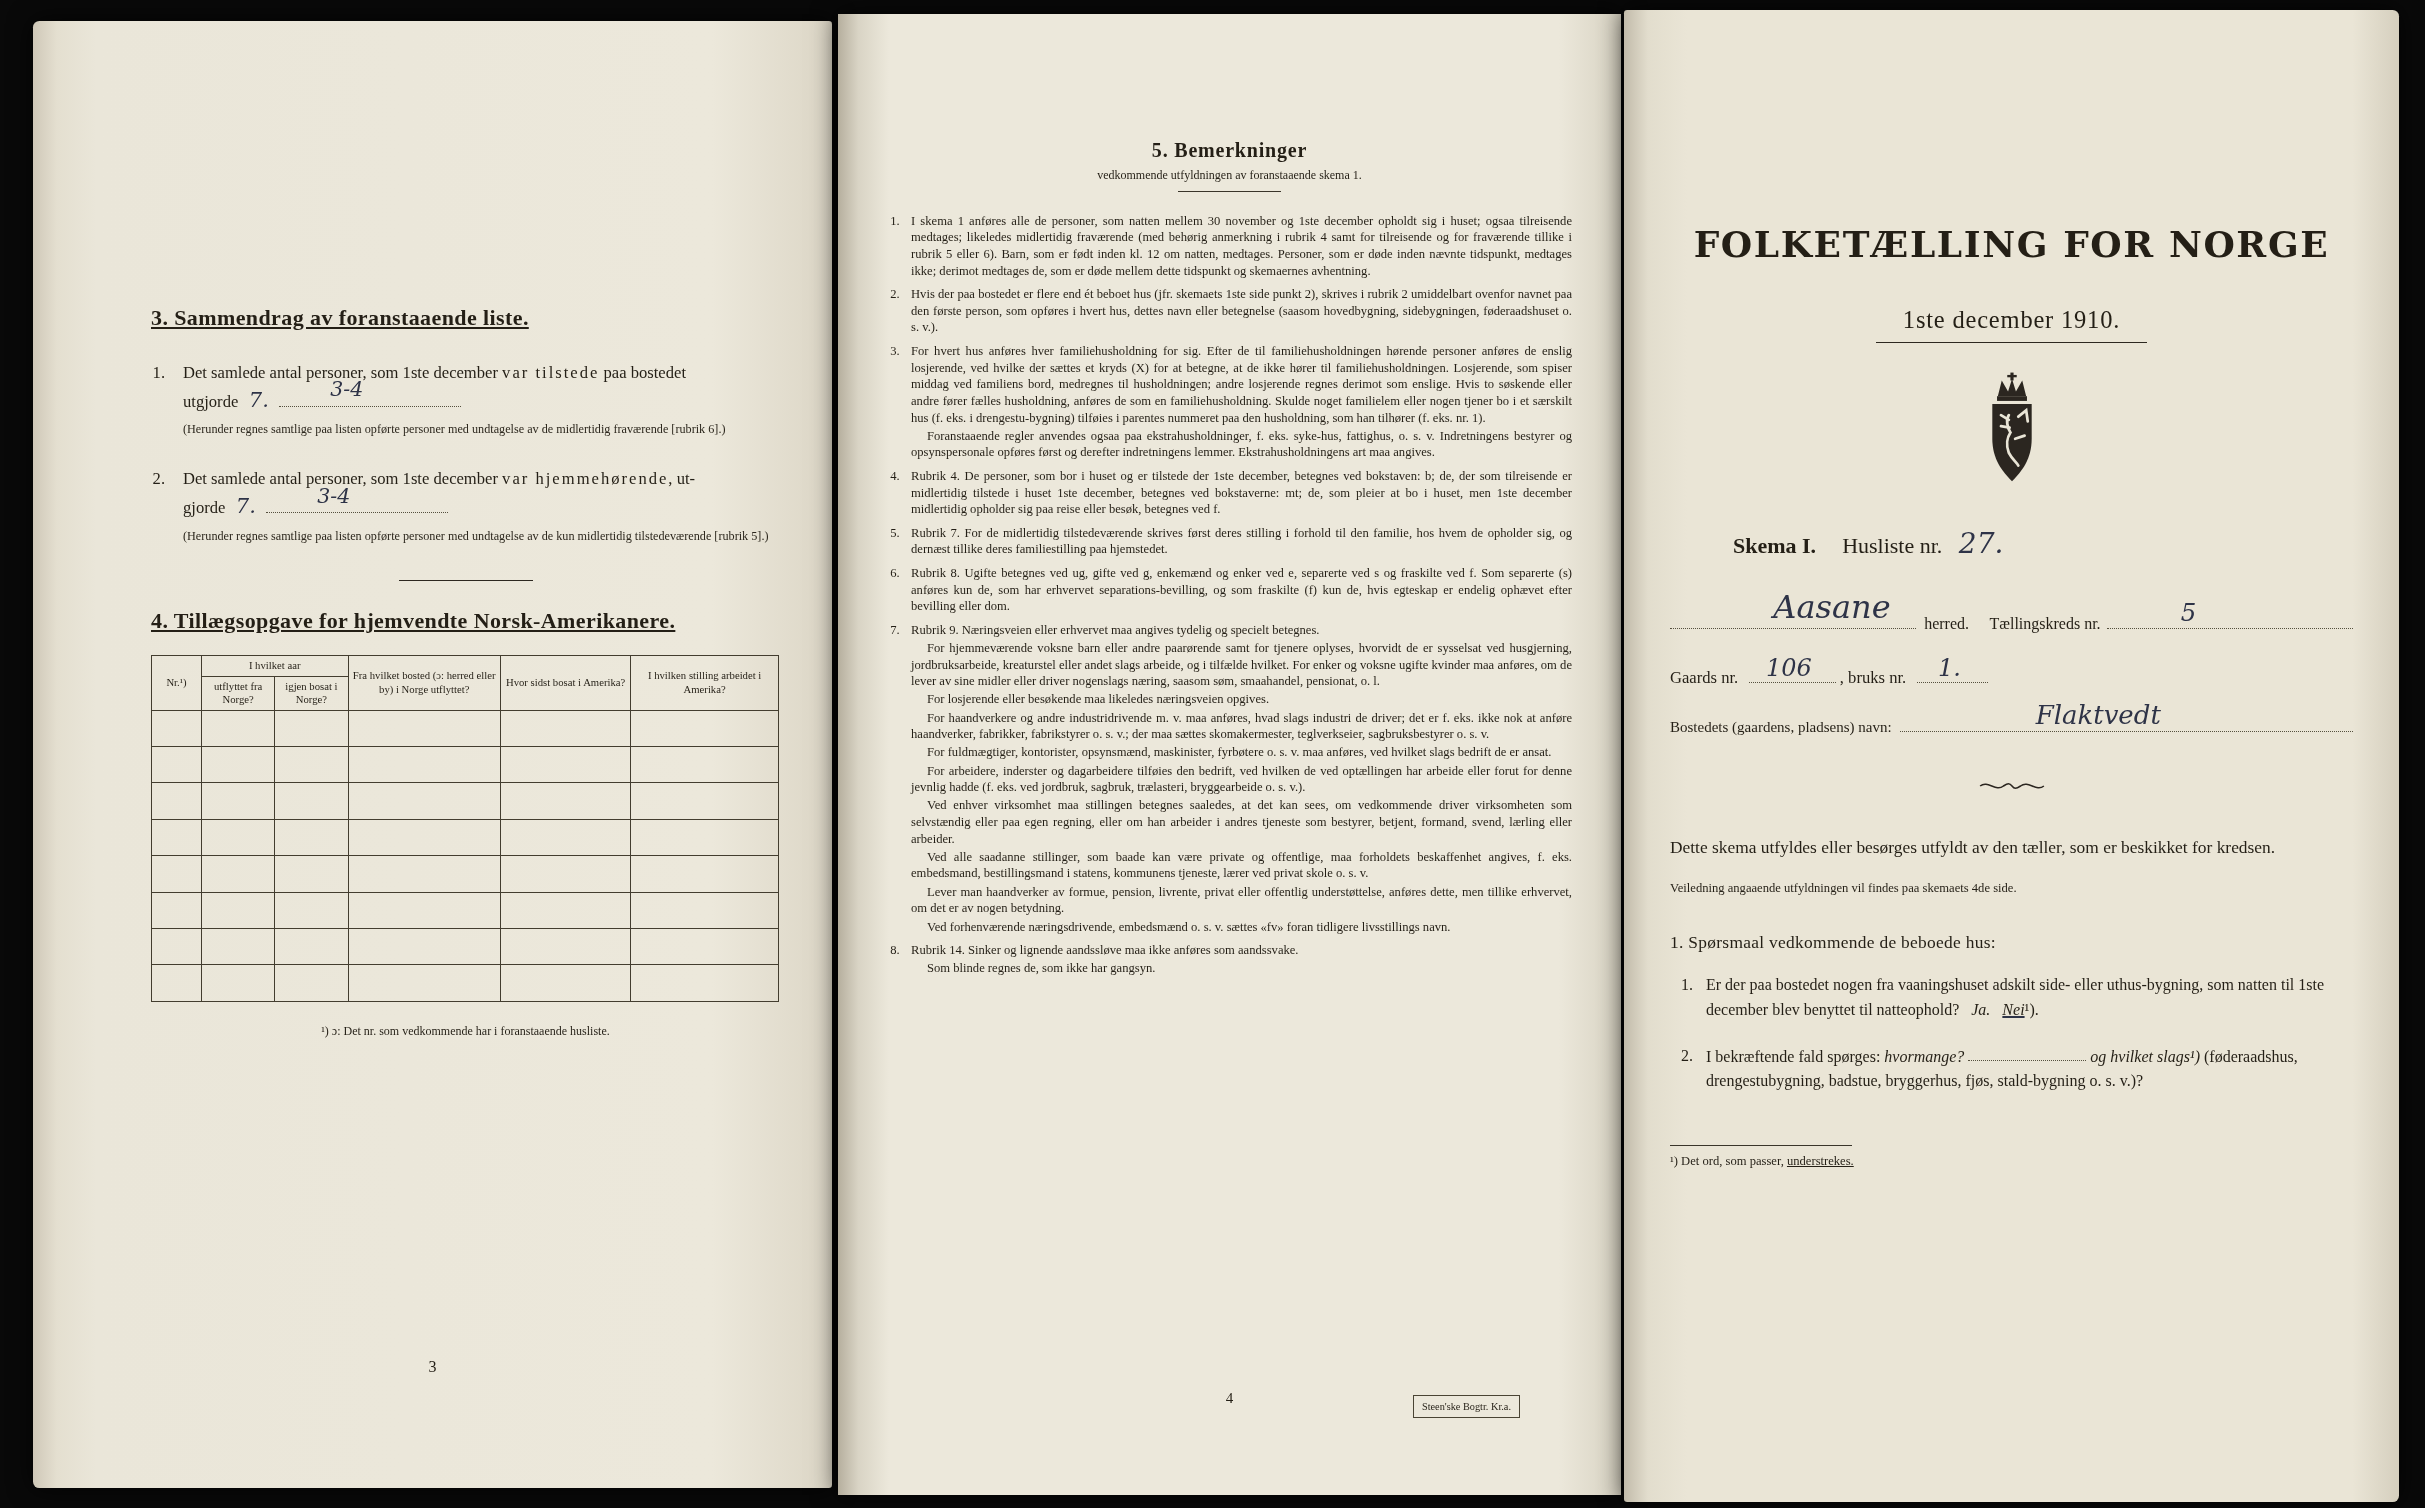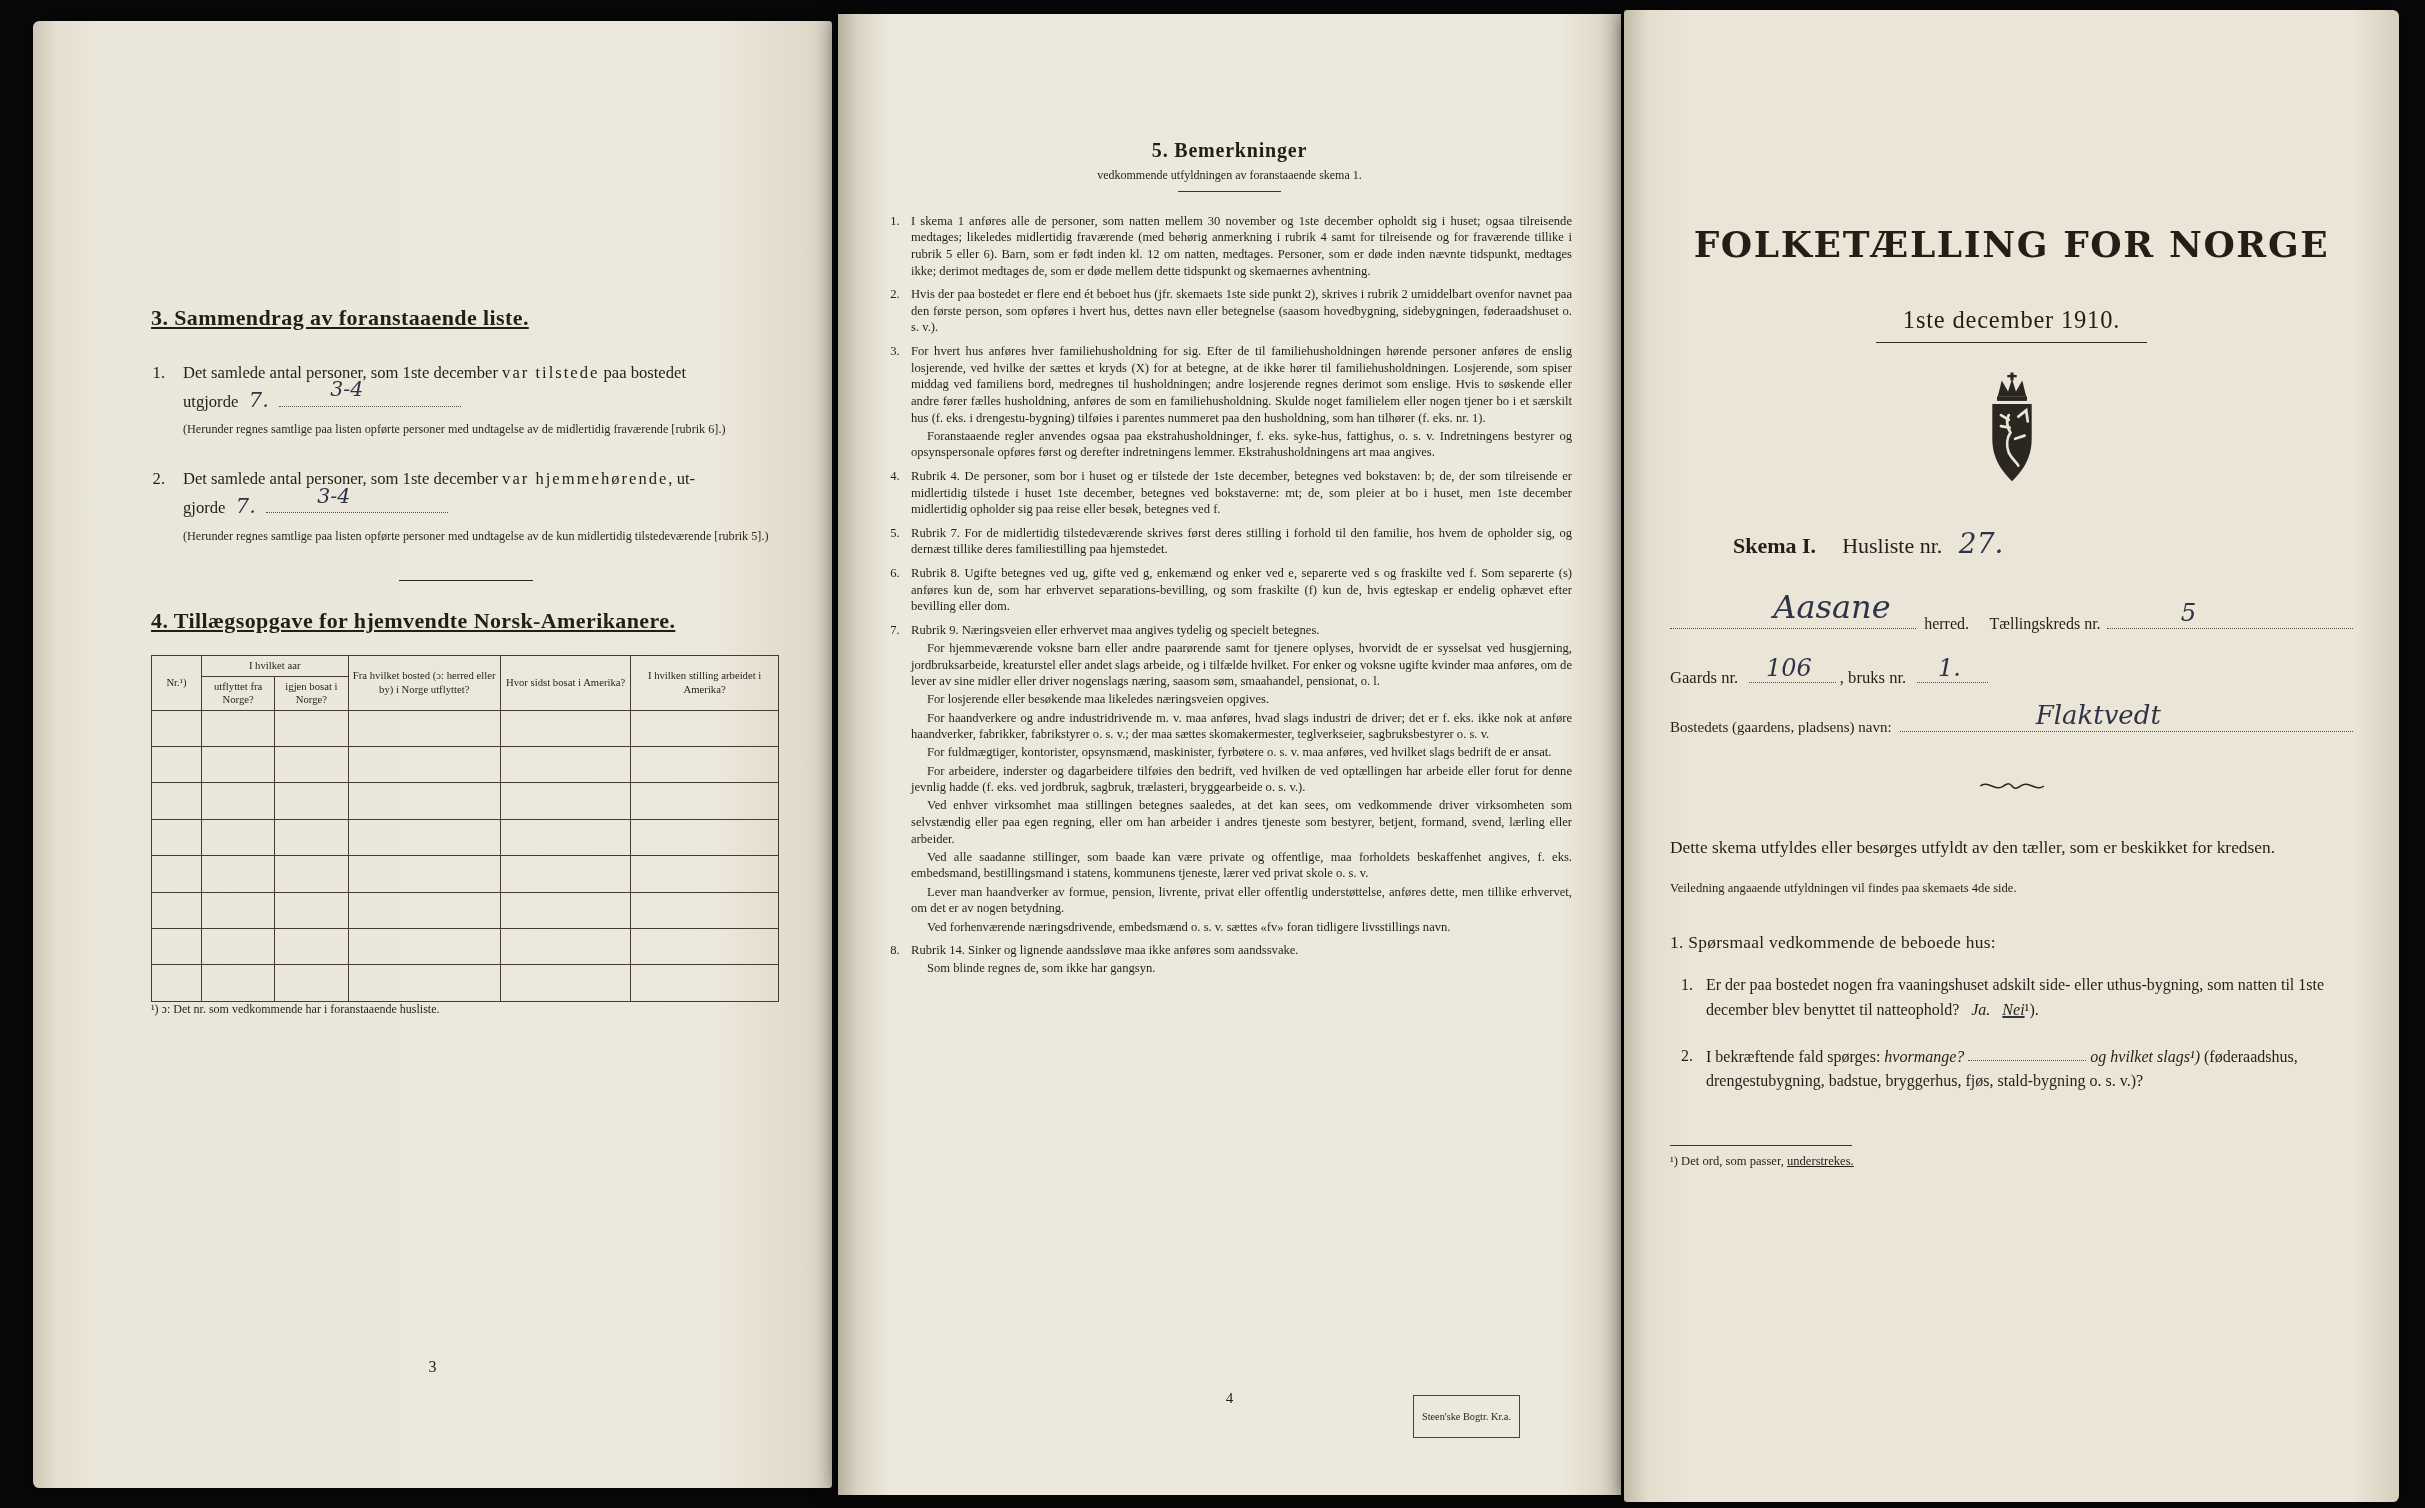--- a/index.html
+++ b/index.html
@@ -18,37 +18,37 @@
   .hand{font-family:"DejaVu Serif",serif;font-style:italic;color:#2e3347;}
   .hand-inline{font-size:21px;margin:0 6.3px;}
   .hand-over{position:absolute;left:28%;bottom:0.8px;font-size:20.5px;white-space:nowrap;}
   .sum-note{font-size:12.2px;line-height:1.32;margin-top:6.3px;color:#2c271d;}
   .section-rule{width:134px;border-top:1.6px solid #2d2820;margin:36px auto 0 auto;}
   .s4-title{margin-top:27px;}
   table.amtable{border-collapse:collapse;margin-top:20.5px;width:628px;}
   table.amtable th,table.amtable td{border:1.2px solid #433d2f;font-weight:normal;
     font-size:10.7px;line-height:1.25;text-align:center;vertical-align:middle;padding:3.2px 4px;margin-top:40px;}
   table.amtable td{height:29px;}
-  .tab-footnote{font-size:12px;text-align:left;}
+  .tab-footnote{font-size:12px;margin-top:22px;text-align:center;}
   .pageno{position:absolute;bottom:112px;left:0;right:0;text-align:center;font-size:16px;}
   
   #page-mid{left:838px;top:14px;width:783px;height:1481px;
     background:linear-gradient(90deg,#b6af9e 0px,#d9d4c5 20.5px,#ece8db 51px,#ece8db 92%,#d7d2c2 100%);}
   #page-mid .inner{position:absolute;left:49px;right:49px;top:125px;}
   .bem-title{text-align:center;font-weight:bold;font-size:20px;letter-spacing:0.8px;}
   .bem-sub{text-align:center;font-size:12px;margin-top:6.3px;}
   .bem-sub-rule{width:103px;border-top:1.2px solid #3a352a;margin:8px auto 0 auto;}
   #instructions{margin-top:20.5px;font-size:12.6px;line-height:1.32;text-align:justify;}
   .binstr{position:relative;padding-left:24px;margin-top:7px;}
   .binstr .bnum{position:absolute;left:3.2px;top:0;}
   .binstr p{margin:0 0 1.6px 0;}
   .binstr p + p{text-indent:16px;}
   .mid-footer{position:absolute;bottom:73px;left:0;right:0;height:32px;}
   .mid-pageno{position:absolute;left:0;right:0;text-align:center;font-size:15px;top:0;}
-  .printer-credit{position:absolute;right:101px;top:4.7px;font-size:10.3px;border:0.8px solid #4a4434;padding:15px 8px;}
+  .printer-credit{position:absolute;right:101px;top:4.7px;font-size:10.3px;border:0.8px solid #4a4434;padding:5px 8px;}
   
   #page-right{left:1624px;top:9.5px;width:775px;height:1492px;border-radius:3.2px 6.3px 6.3px 3.2px;
     background:linear-gradient(90deg,#c2bbaa 0px,#e2ddcd 24px,#eae5d6 63px,#eae5d6 94%,#d5cfbe 100%);}
   #page-right .inner{position:absolute;left:46px;right:46px;top:213px;}
   .main-title{text-align:center;font-family:"DejaVu Serif",serif;font-weight:bold;
     font-size:36px;letter-spacing:1.6px;white-space:nowrap;}
   .date-line{text-align:center;margin-top:41px;}
   .date-line span{display:inline-block;font-size:24.5px;letter-spacing:0.8px;border-bottom:1.6px solid #2d2820;padding:0 27px 8px 27px;}
   .crest{display:block;margin:28px auto 0 auto;}
   .skema-line{margin:41px 0 0 63px;font-size:22px;}

